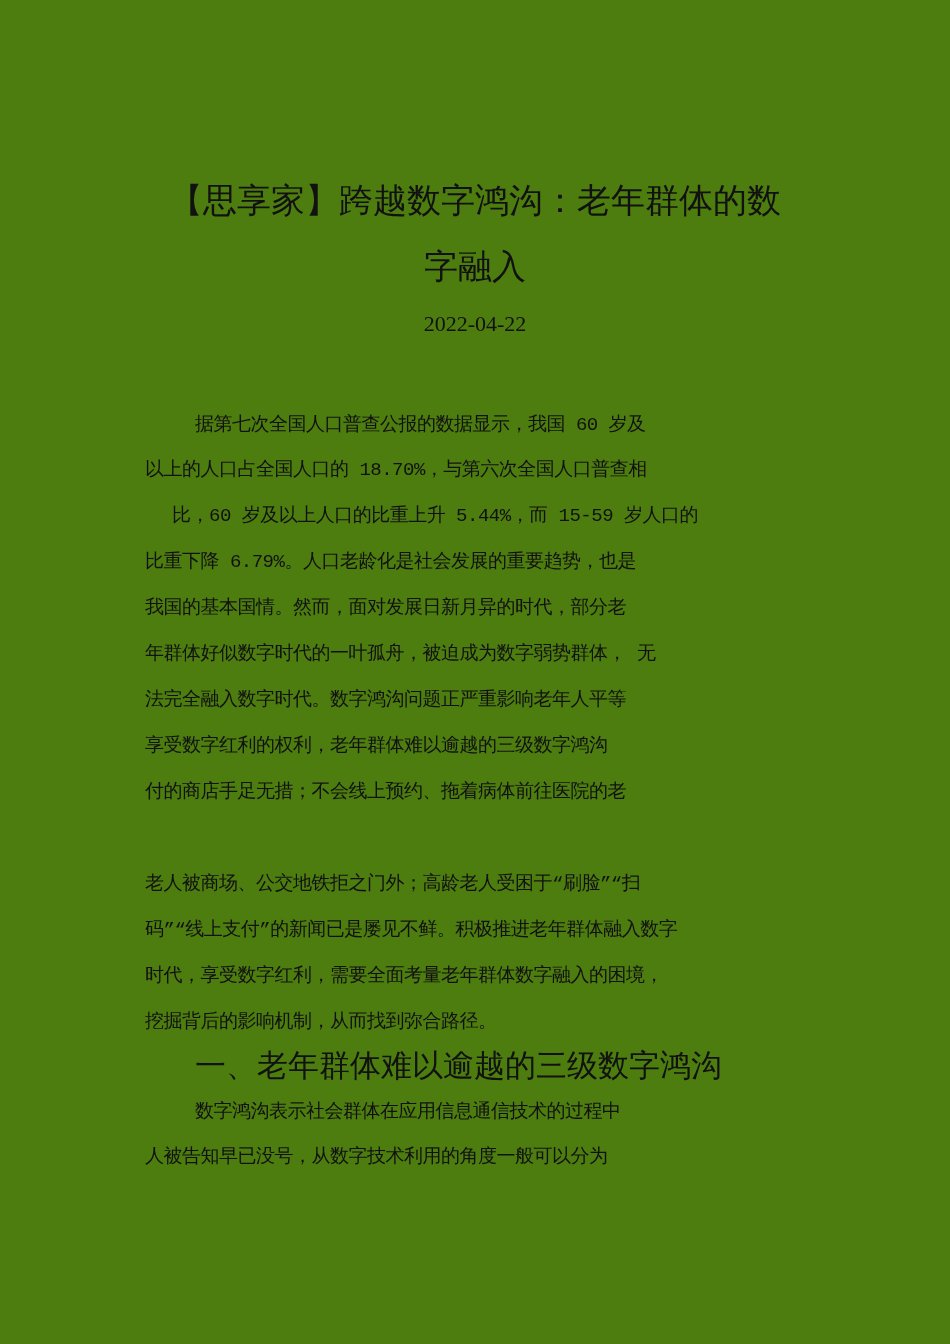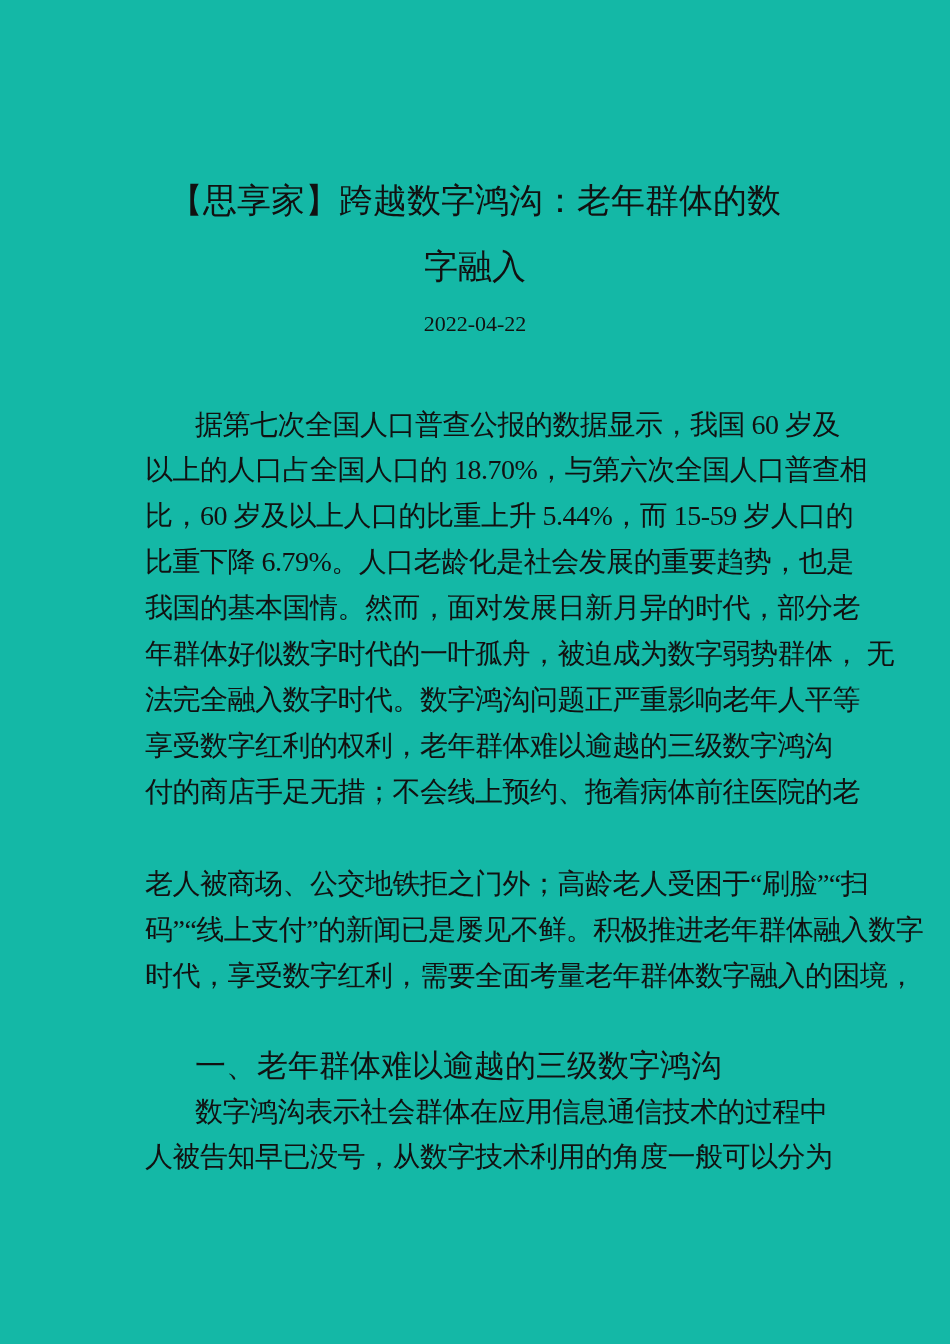--- a/index.html
+++ b/index.html
@@ -1,41 +1,42 @@
 <!DOCTYPE html>
 <html><head>
   <meta charset="utf-8">
   <style>
     html, body { margin: 0; padding: 0; background: #ffffff; }
     body { width: 950px; height: 1344px; position: relative; overflow: hidden; color: #111111; }
-    .page { position: absolute; left: 0; top: 0; width: 950px; height: 1344px; background: #14b8a6; }
+    .page { position: absolute; left: 0; top: 0; width: 950px; height: 1344px; background: #4d7c0f; }
     .title-line { position: absolute; left: 0; width: 950px; text-align: center; font-family: "DejaVu Serif", "Liberation Serif", serif; font-size: 34px; line-height: 40px; color: #111; white-space: nowrap; }
     .date { position: absolute; left: 0; width: 950px; text-align: center; font-family: "Liberation Serif", serif; font-size: 22px; line-height: 26px; color: #111; }
-    .line { position: absolute; left: 145px; font-family: Liberation Serif, serif; font-size: 28px; line-height: 30px; color: #111; white-space: nowrap; letter-spacing: -0.5px; }
+    .line { position: absolute; left: 145px; font-family: Liberation Mono, monospace; font-size: 19px; line-height: 30px; color: #111; white-space: nowrap; letter-spacing: -0.5px; }
     .line.indent { left: 195px; }
     .heading { position: absolute; left: 195px; font-family: "DejaVu Sans", "Liberation Sans", sans-serif; font-size: 31px; line-height: 30px; color: #111; white-space: nowrap; }
   </style>
 </head>
 <body>
 
 <div class="page">
   <div class="title-line" style="top:180px;">【思享家】跨越数字鸿沟：老年群体的数</div>
   <div class="title-line" style="top:246px;">字融入</div>
   <div class="date" style="top:311px;">2022-04-22</div>
 
   <div class="line indent" style="top:410px;">据第七次全国人口普查公报的数据显示，我国 60 岁及</div>
   <div class="line" style="top:455px;">以上的人口占全国人口的 18.70%，与第六次全国人口普查相</div>
-  <div class="line" style="top:501px;">比，60 岁及以上人口的比重上升 5.44%，而 15-59 岁人口的</div>
+  <div class="line" style="top:501px;margin-left:27px;">比，60 岁及以上人口的比重上升 5.44%，而 15-59 岁人口的</div>
   <div class="line" style="top:547px;">比重下降 6.79%。人口老龄化是社会发展的重要趋势，也是</div>
   <div class="line" style="top:593px;">我国的基本国情。然而，面对发展日新月异的时代，部分老</div>
   <div class="line" style="top:639px;">年群体好似数字时代的一叶孤舟，被迫成为数字弱势群体， 无</div>
   <div class="line" style="top:685px;text-align:center;">法完全融入数字时代。数字鸿沟问题正严重影响老年人平等</div>
   <div class="line" style="top:731px;">享受数字红利的权利，老年群体难以逾越的三级数字鸿沟</div>
   <div class="line" style="top:777px;">付的商店手足无措；不会线上预约、拖着病体前往医院的老</div>
   <div class="line" style="top:869px;">老人被商场、公交地铁拒之门外；高龄老人受困于“刷脸”“扫</div>
   <div class="line" style="top:961px;">时代，享受数字红利，需要全面考量老年群体数字融入的困境，</div>
   <div class="line" style="top:915px;">码”“线上支付”的新闻已是屡见不鲜。积极推进老年群体融入数字</div>
+  <div class="line" style="top:1007px;">挖掘背后的影响机制，从而找到弥合路径。</div>
 
   <div class="heading" style="top:1050px;">一、老年群体难以逾越的三级数字鸿沟</div>
 
   <div class="line indent" style="top:1097px;">数字鸿沟表示社会群体在应用信息通信技术的过程中</div>
   <div class="line" style="top:1142px;">人被告知早已没号，从数字技术利用的角度一般可以分为</div>
 </div>
 
 </body></html>

